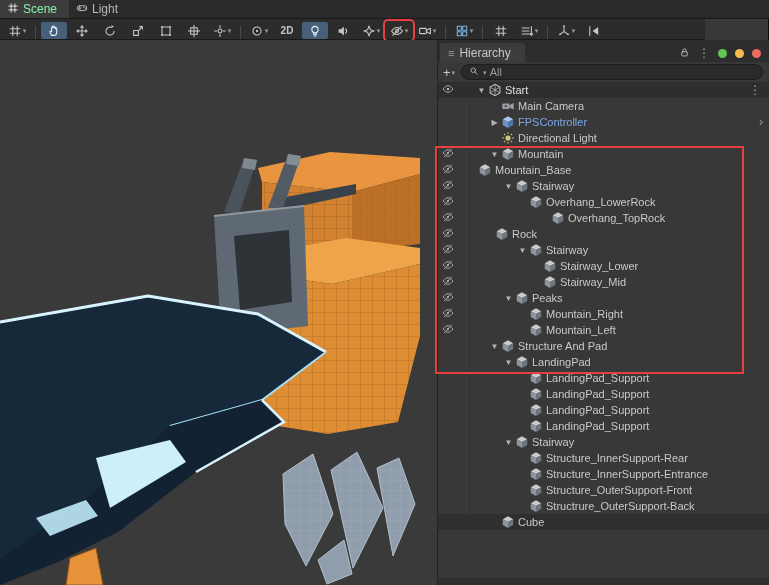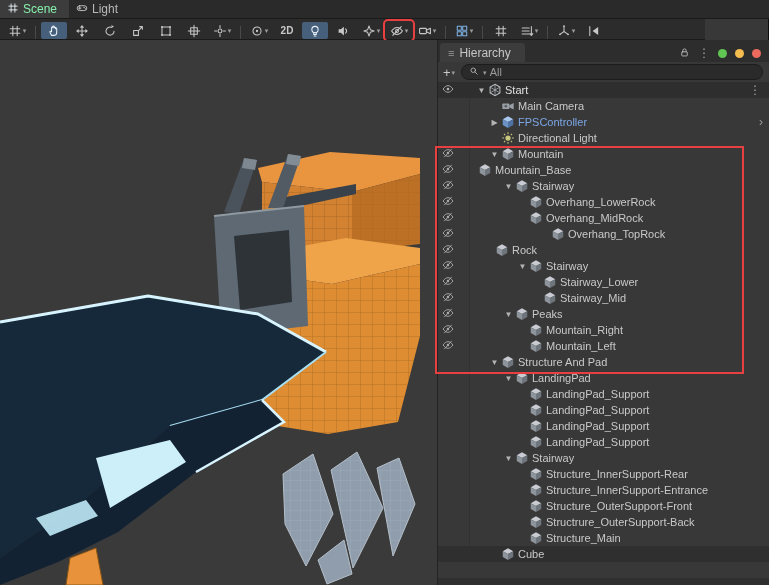--- a/index.html
+++ b/index.html
@@ -432,38 +432,20 @@
           <span class="fold"></span>
           <span class="oicon">
             <svg viewBox="0 0 16 16">
               <polygon points="8,1.5 14,4.8 8,8.1 2,4.8" fill="#C8CCD2"></polygon>
               <polygon points="2,4.8 8,8.1 8,14.8 2,11.4" fill="#8E949C"></polygon>
               <polygon points="14,4.8 8,8.1 8,14.8 14,11.4" fill="#6F757D"></polygon>
             </svg>
           </span>
           <span class="rlabel">Overhang_LowerRock</span>
         </div>
-        <div class="row" style="padding-left:78px">
-          <span class="gutter">
-            <span><svg viewBox="0 0 16 16">
-                <path d="M1.5 8C3.5 5 5.7 3.6 8 3.6S12.5 5 14.5 8C12.5 11 10.3 12.4 8 12.4S3.5 11 1.5 8Z" fill="none" stroke="#ABABAB" stroke-width="1.2"></path>
-                <circle cx="8" cy="8" r="1.7" fill="#ABABAB"></circle>
-                <path d="M3 13.5L13 2.5" stroke="#ABABAB" stroke-width="1.3"></path>
-              </svg></span>
-          </span>
-          <span class="fold"></span>
-          <span class="oicon">
-            <svg viewBox="0 0 16 16">
-              <polygon points="8,1.5 14,4.8 8,8.1 2,4.8" fill="#C8CCD2"></polygon>
-              <polygon points="2,4.8 8,8.1 8,14.8 2,11.4" fill="#8E949C"></polygon>
-              <polygon points="14,4.8 8,8.1 8,14.8 14,11.4" fill="#6F757D"></polygon>
-            </svg>
-          </span>
-          <span class="rlabel">Overhang_MidRock</span>
-        </div>
         <div class="row" style="padding-left:100px">
           <span class="gutter">
             <span><svg viewBox="0 0 16 16">
                 <path d="M1.5 8C3.5 5 5.7 3.6 8 3.6S12.5 5 14.5 8C12.5 11 10.3 12.4 8 12.4S3.5 11 1.5 8Z" fill="none" stroke="#ABABAB" stroke-width="1.2"></path>
                 <circle cx="8" cy="8" r="1.7" fill="#ABABAB"></circle>
                 <path d="M3 13.5L13 2.5" stroke="#ABABAB" stroke-width="1.3"></path>
               </svg></span>
           </span>
           <span class="fold"></span>
           <span class="oicon">
@@ -725,32 +707,20 @@
           <span class="gutter"></span>
           <span class="fold"></span>
           <span class="oicon">
             <svg viewBox="0 0 16 16">
               <polygon points="8,1.5 14,4.8 8,8.1 2,4.8" fill="#C8CCD2"></polygon>
               <polygon points="2,4.8 8,8.1 8,14.8 2,11.4" fill="#8E949C"></polygon>
               <polygon points="14,4.8 8,8.1 8,14.8 14,11.4" fill="#6F757D"></polygon>
             </svg>
           </span>
           <span class="rlabel">Structrure_OuterSupport-Back</span>
-        </div>
-        <div class="row" style="padding-left:78px">
-          <span class="gutter"></span>
-          <span class="fold"></span>
-          <span class="oicon">
-            <svg viewBox="0 0 16 16">
-              <polygon points="8,1.5 14,4.8 8,8.1 2,4.8" fill="#C8CCD2"></polygon>
-              <polygon points="2,4.8 8,8.1 8,14.8 2,11.4" fill="#8E949C"></polygon>
-              <polygon points="14,4.8 8,8.1 8,14.8 14,11.4" fill="#6F757D"></polygon>
-            </svg>
-          </span>
-          <span class="rlabel">Structure_Main</span>
         </div>
         <div class="row darker" style="padding-left:50px">
           <span class="gutter"></span>
           <span class="fold"></span>
           <span class="oicon">
             <svg viewBox="0 0 16 16">
               <polygon points="8,1.5 14,4.8 8,8.1 2,4.8" fill="#C8CCD2"></polygon>
               <polygon points="2,4.8 8,8.1 8,14.8 2,11.4" fill="#8E949C"></polygon>
               <polygon points="14,4.8 8,8.1 8,14.8 14,11.4" fill="#6F757D"></polygon>
             </svg>

